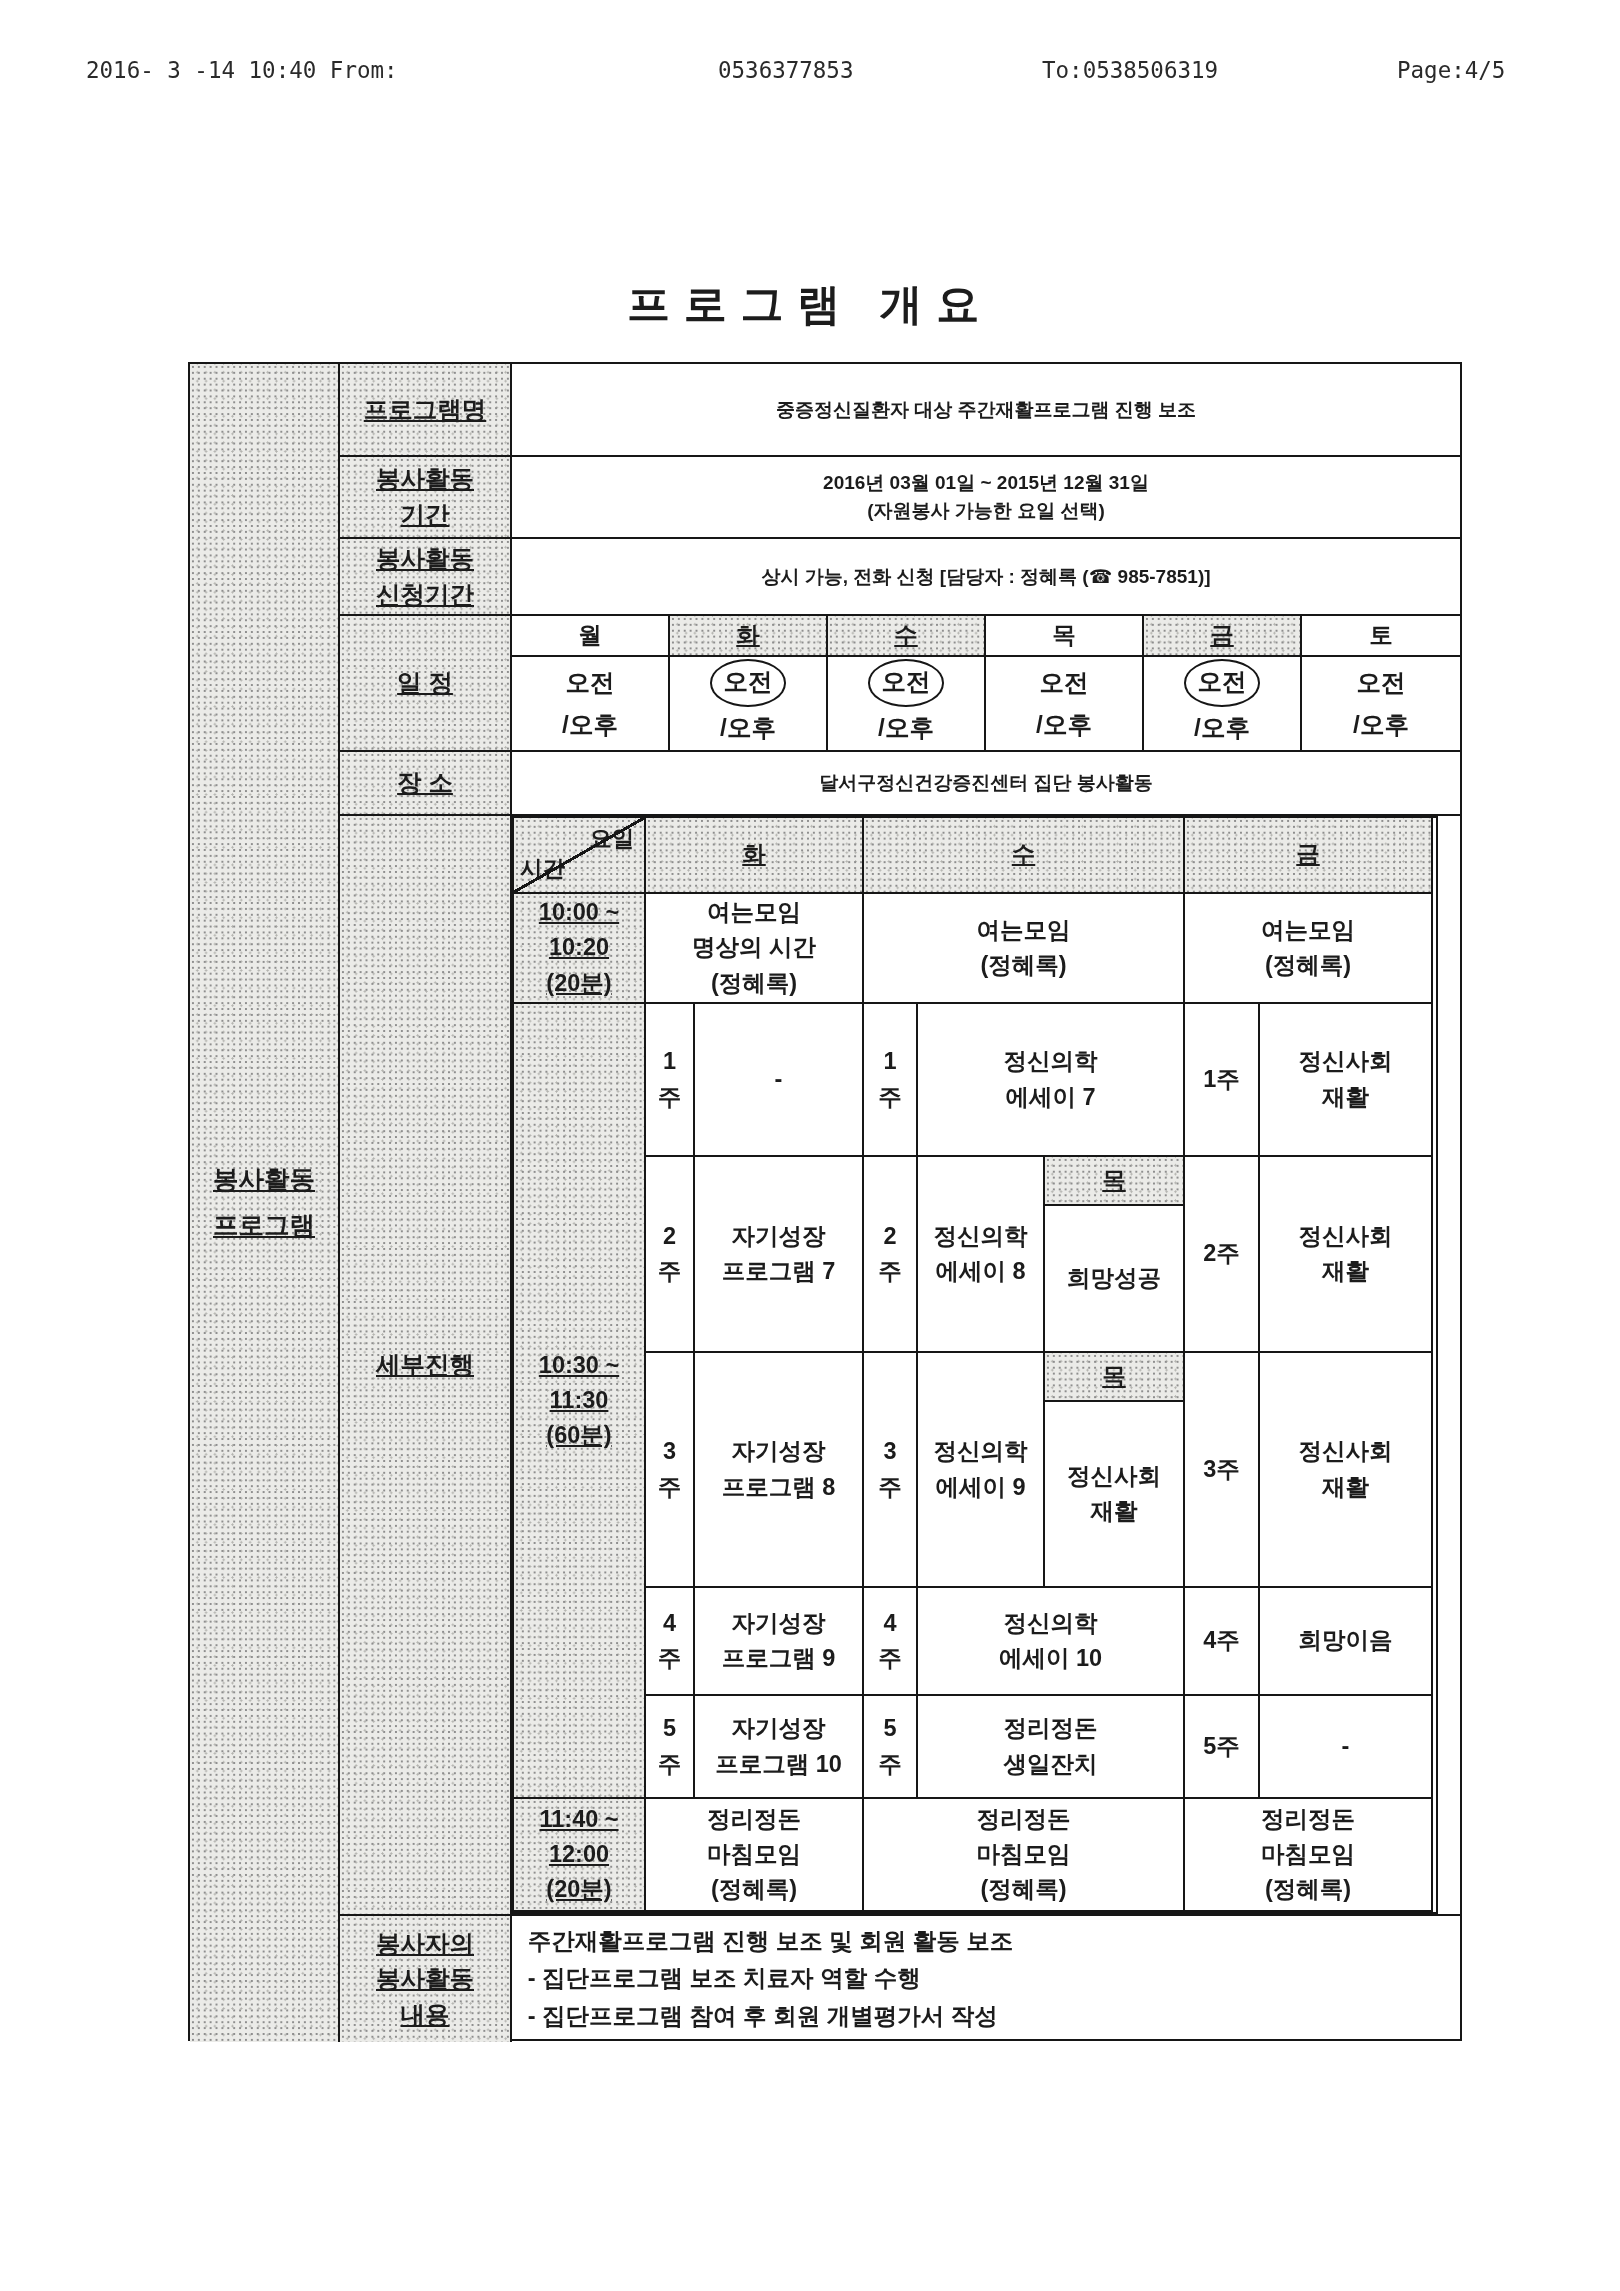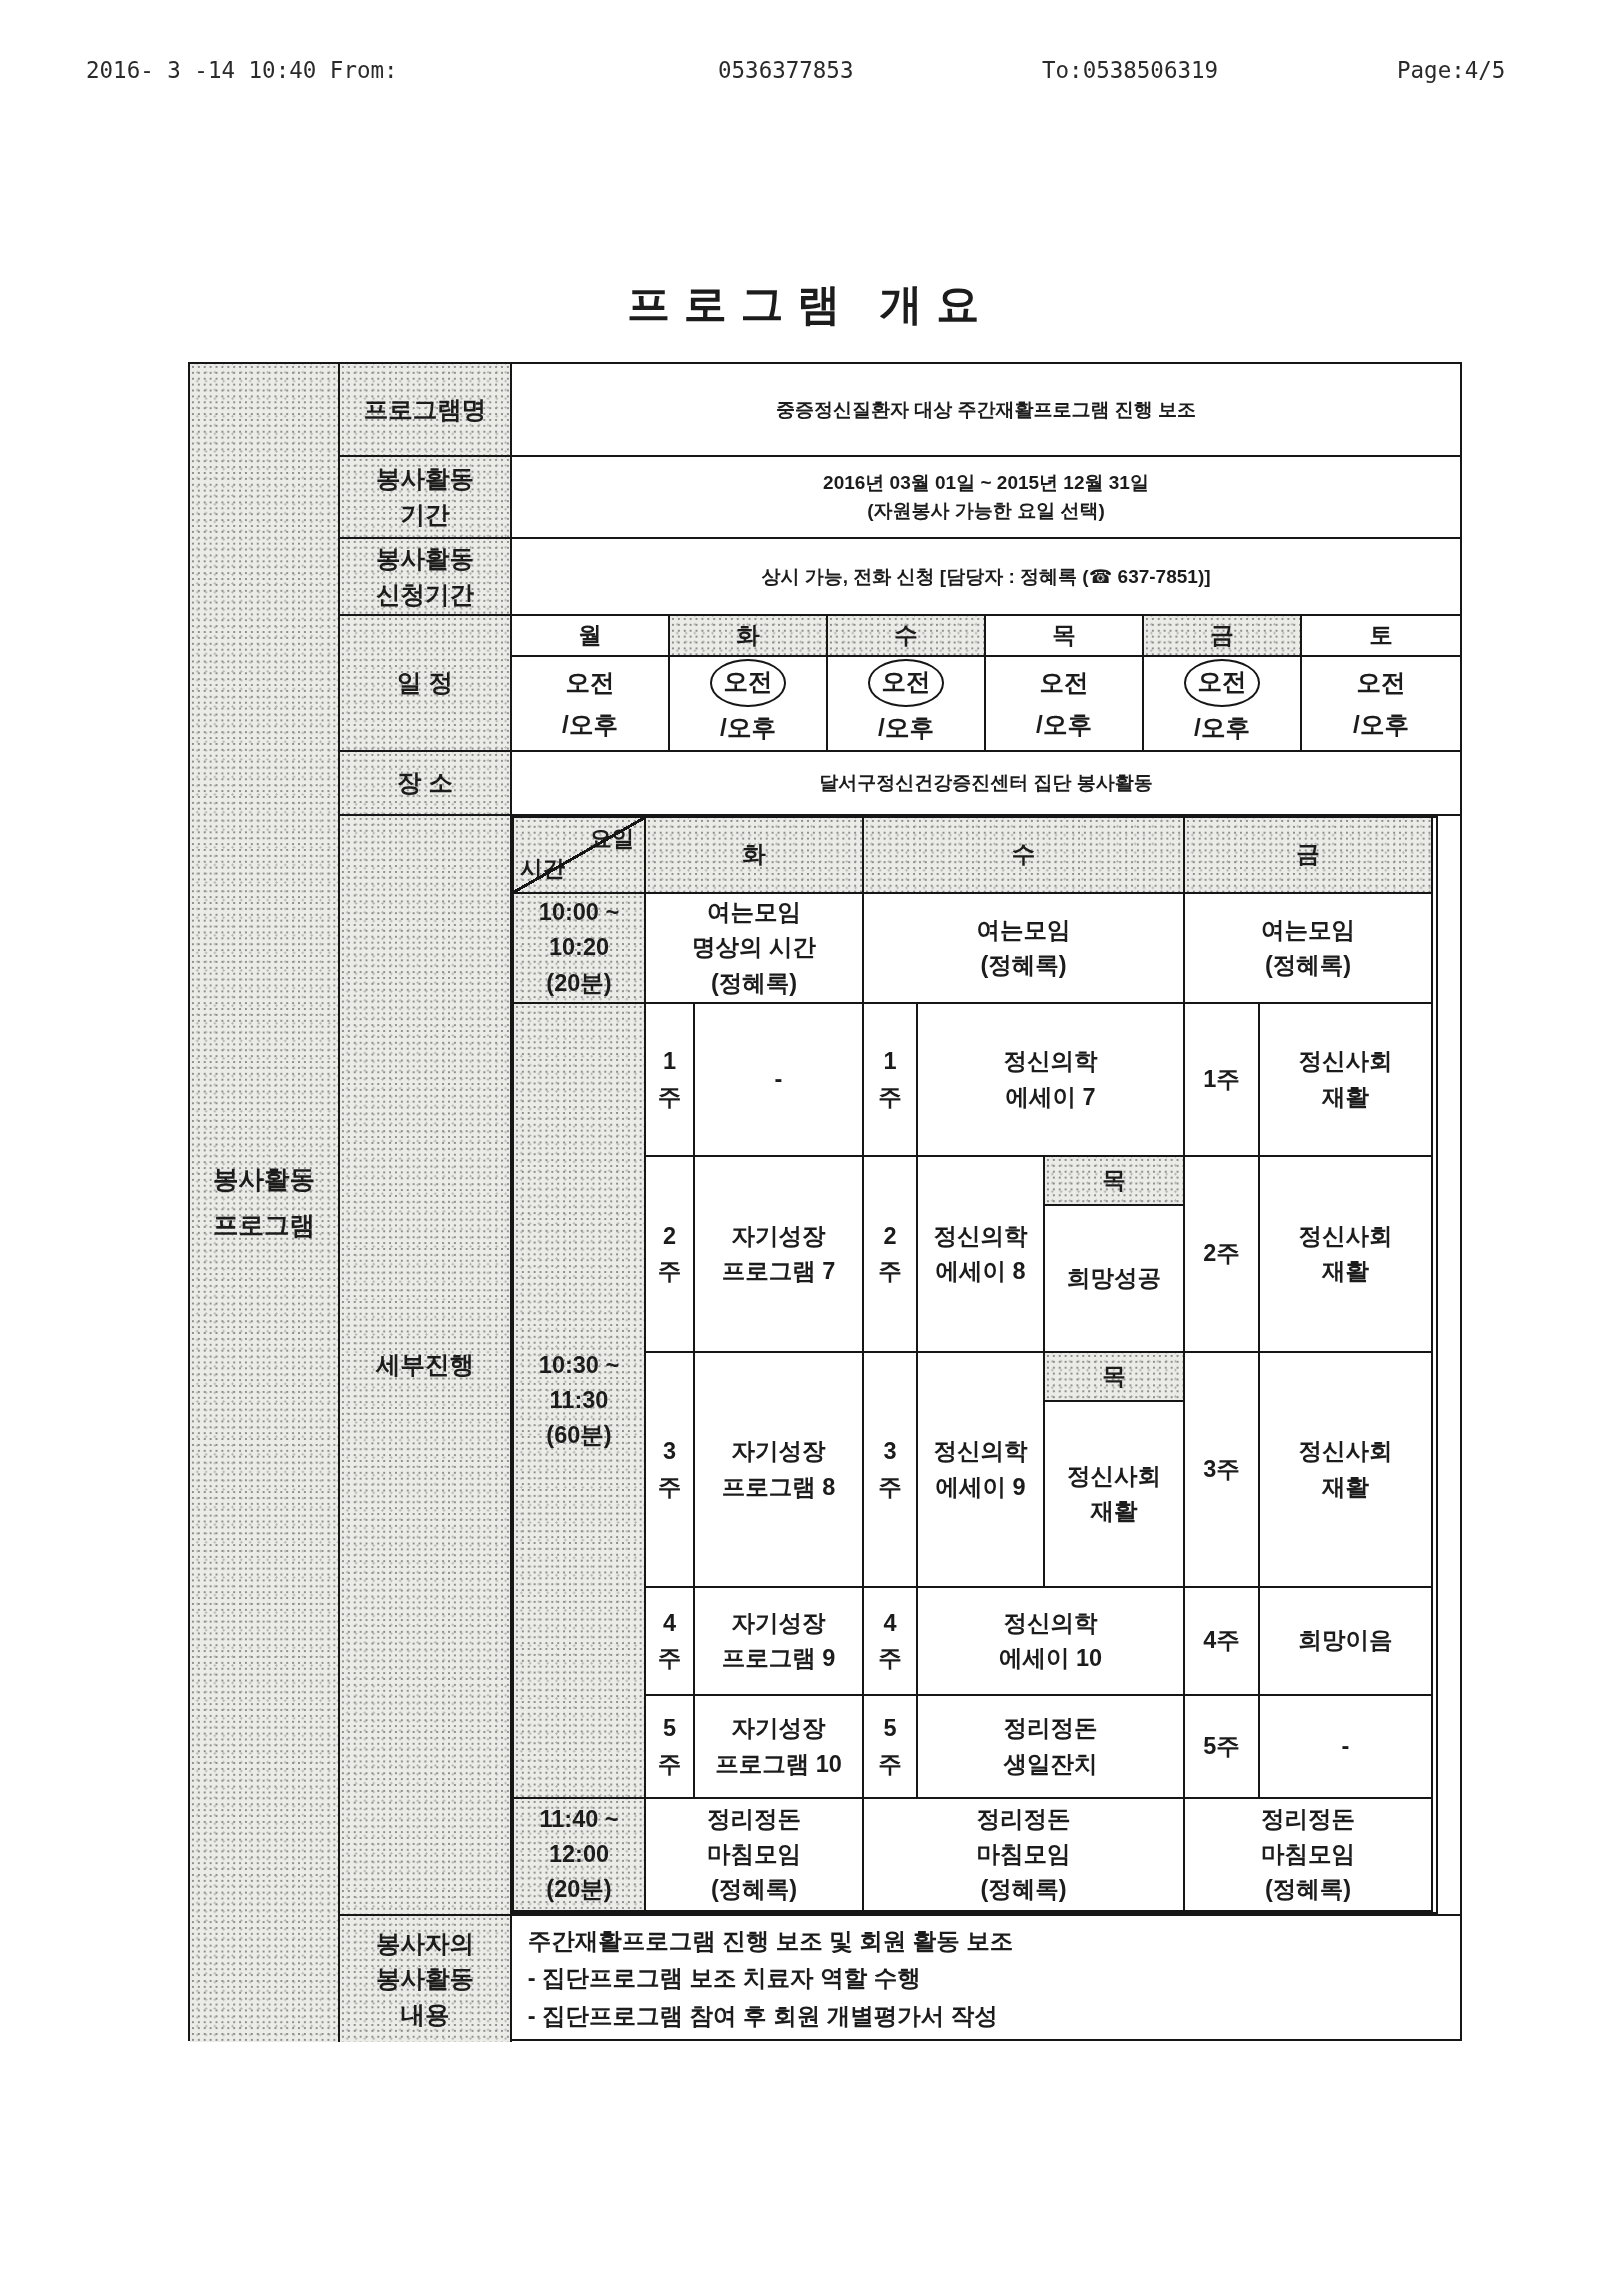--- a/index.html
+++ b/index.html
@@ -17,20 +17,21 @@
     text-align:center; font-size:43px; font-weight:700; letter-spacing:13.7px;
   }
   
   .sp {
     background-color:#ebebe8;
     background-image:
       radial-gradient(#8e8e8e 0.9px, transparent 1.3px),
       radial-gradient(#b2b2ae 0.9px, transparent 1.3px);
     background-size:5.9px 5.9px, 8.8px 8.8px;
     background-position:0 0, 2.9px 3.9px;
+    text-decoration:underline;
   }
   .tbl {
     position:absolute; left:188px; top:362px; width:1274px; height:1679px;
     border:2.9px solid #161616;
     display:grid;
     grid-template-columns:150px 172px 1fr;
     grid-template-rows:93px 82px 77px 136px 64px 1100px 126px;
   }
   .cell {
     display:flex; flex-direction:column; align-items:center; justify-content:center;
@@ -95,21 +96,21 @@
   <div class="cell lbl sp" style="grid-row:1;grid-column:2">프로그램명</div>
   <div class="cell val" style="grid-row:1;grid-column:3">중증정신질환자 대상 주간재활프로그램 진행 보조</div>
 
   <div class="cell lbl sp" style="grid-row:2;grid-column:2">봉사활동
 기간</div>
   <div class="cell val" style="grid-row:2;grid-column:3">2016년 03월 01일 ~ 2015년 12월 31일
 (자원봉사 가능한 요일 선택)</div>
 
   <div class="cell lbl sp" style="grid-row:3;grid-column:2">봉사활동
 신청기간</div>
-  <div class="cell val" style="grid-row:3;grid-column:3">상시 가능, 전화 신청 [담당자 : 정혜록 (☎ 637-7851)]</div>
+  <div class="cell val" style="grid-row:3;grid-column:3">상시 가능, 전화 신청 [담당자 : 정혜록 (☎ 985-7851)]</div>
 
   <div class="cell lbl sp" style="grid-row:4;grid-column:2">일  정</div>
   <div class="cell" style="grid-row:4;grid-column:3;padding:0">
     <div class="daygrid">
       <div class="dayhead">월</div>
       <div class="dayhead sp">화</div>
       <div class="dayhead sp">수</div>
       <div class="dayhead">목</div>
       <div class="dayhead sp">금</div>
       <div class="dayhead last">토</div>

